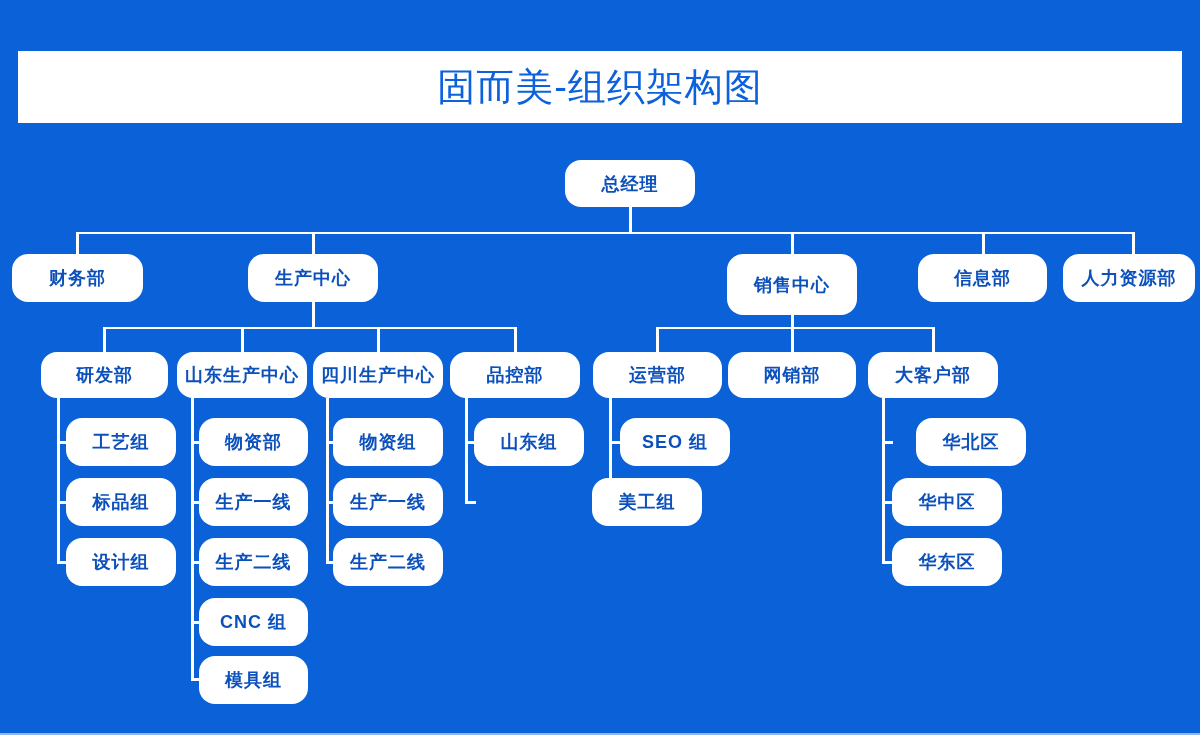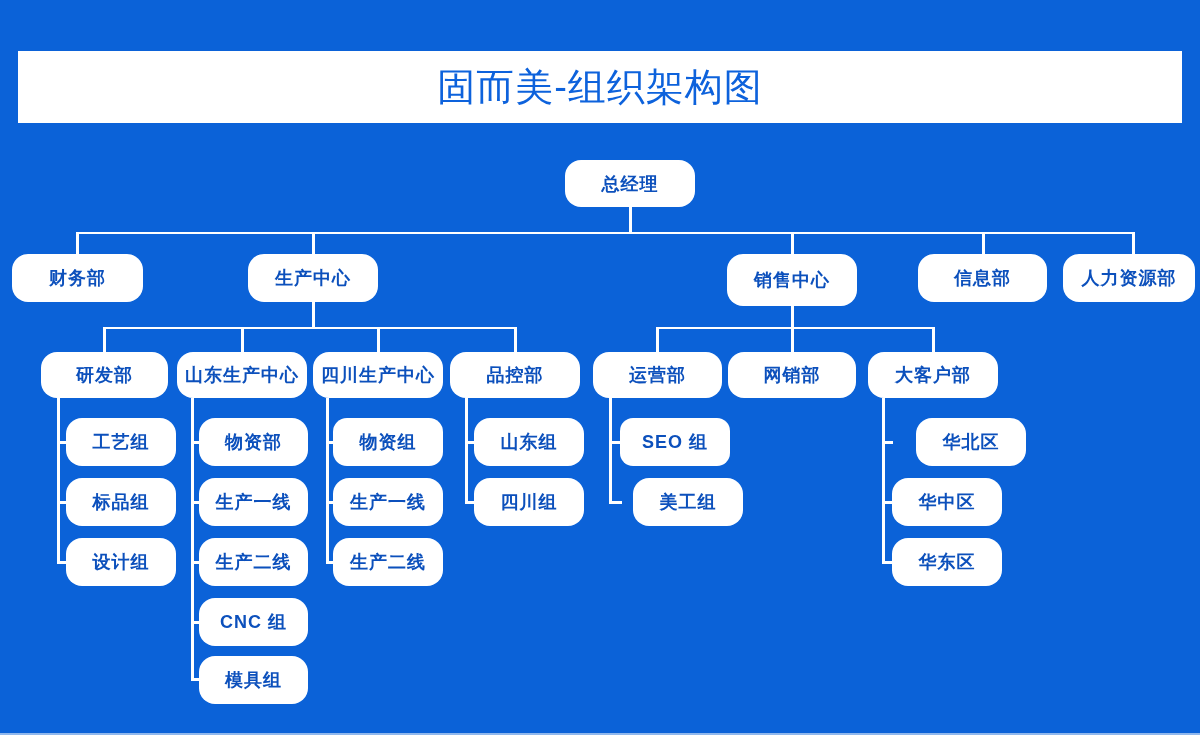--- a/index.html
+++ b/index.html
@@ -90,21 +90,21 @@
 
   <div class="v" style="left:882px;top:398px;height:164px;"></div>
   <div class="h" style="left:882px;top:441px;width:11px;"></div>
   <div class="h" style="left:882px;top:501px;width:11px;"></div>
   <div class="h" style="left:882px;top:561px;width:11px;"></div>
 
   <div class="node" style="left:565px;top:160px;width:130px;height:47px;">总经理</div>
 
   <div class="node" style="left:12px;top:254px;width:131px;height:48px;">财务部</div>
   <div class="node" style="left:248px;top:254px;width:130px;height:48px;">生产中心</div>
-  <div class="node" style="left:727px;top:254px;width:130px;height:52px;text-align:right;">销售中心</div>
+  <div class="node" style="left:727px;top:254px;width:130px;height:61px;text-align:right;">销售中心</div>
   <div class="node" style="left:918px;top:254px;width:129px;height:48px;">信息部</div>
   <div class="node" style="left:1063px;top:254px;width:132px;height:48px;">人力资源部</div>
 
   <div class="node" style="left:41px;top:352px;width:127px;height:46px;">研发部</div>
   <div class="node" style="left:177px;top:352px;width:130px;height:46px;">山东生产中心</div>
   <div class="node" style="left:313px;top:352px;width:130px;height:46px;">四川生产中心</div>
   <div class="node" style="left:450px;top:352px;width:130px;height:46px;">品控部</div>
 
   <div class="node" style="left:593px;top:352px;width:129px;height:46px;">运营部</div>
   <div class="node" style="left:728px;top:352px;width:128px;height:46px;">网销部</div>
@@ -118,23 +118,22 @@
   <div class="node" style="left:199px;top:478px;width:109px;height:48px;">生产一线</div>
   <div class="node" style="left:199px;top:538px;width:109px;height:48px;">生产二线</div>
   <div class="node" style="left:199px;top:598px;width:109px;height:48px;">CNC 组</div>
   <div class="node" style="left:199px;top:656px;width:109px;height:48px;">模具组</div>
 
   <div class="node" style="left:333px;top:418px;width:110px;height:48px;border-radius:14px;">物资组</div>
   <div class="node" style="left:333px;top:478px;width:110px;height:48px;">生产一线</div>
   <div class="node" style="left:333px;top:538px;width:110px;height:48px;">生产二线</div>
 
   <div class="node" style="left:474px;top:418px;width:110px;height:48px;">山东组</div>
-  <div class="node" style="left:474px;top:478px;width:110px;height:48px;">四川组</div>
 
-  <div class="node" style="left:620px;top:418px;width:110px;height:48px;border-radius:13px;">SEO 组</div>
-  <div class="node" style="left:633px;top:478px;width:110px;height:48px;">美工组</div>
+  <div class="node" style="left:620px;top:418px;width:110px;height:48px;">SEO 组</div>
+  <div class="node" style="left:592px;top:478px;width:110px;height:48px;">美工组</div>
 
   <div class="node" style="left:892px;top:418px;width:110px;height:48px;margin-left:24px;">华北区</div>
   <div class="node" style="left:892px;top:478px;width:110px;height:48px;">华中区</div>
   <div class="node" style="left:892px;top:538px;width:110px;height:48px;">华东区</div>
 
   <div class="bottom-edge"></div>
 </div>
 
 </body></html>

